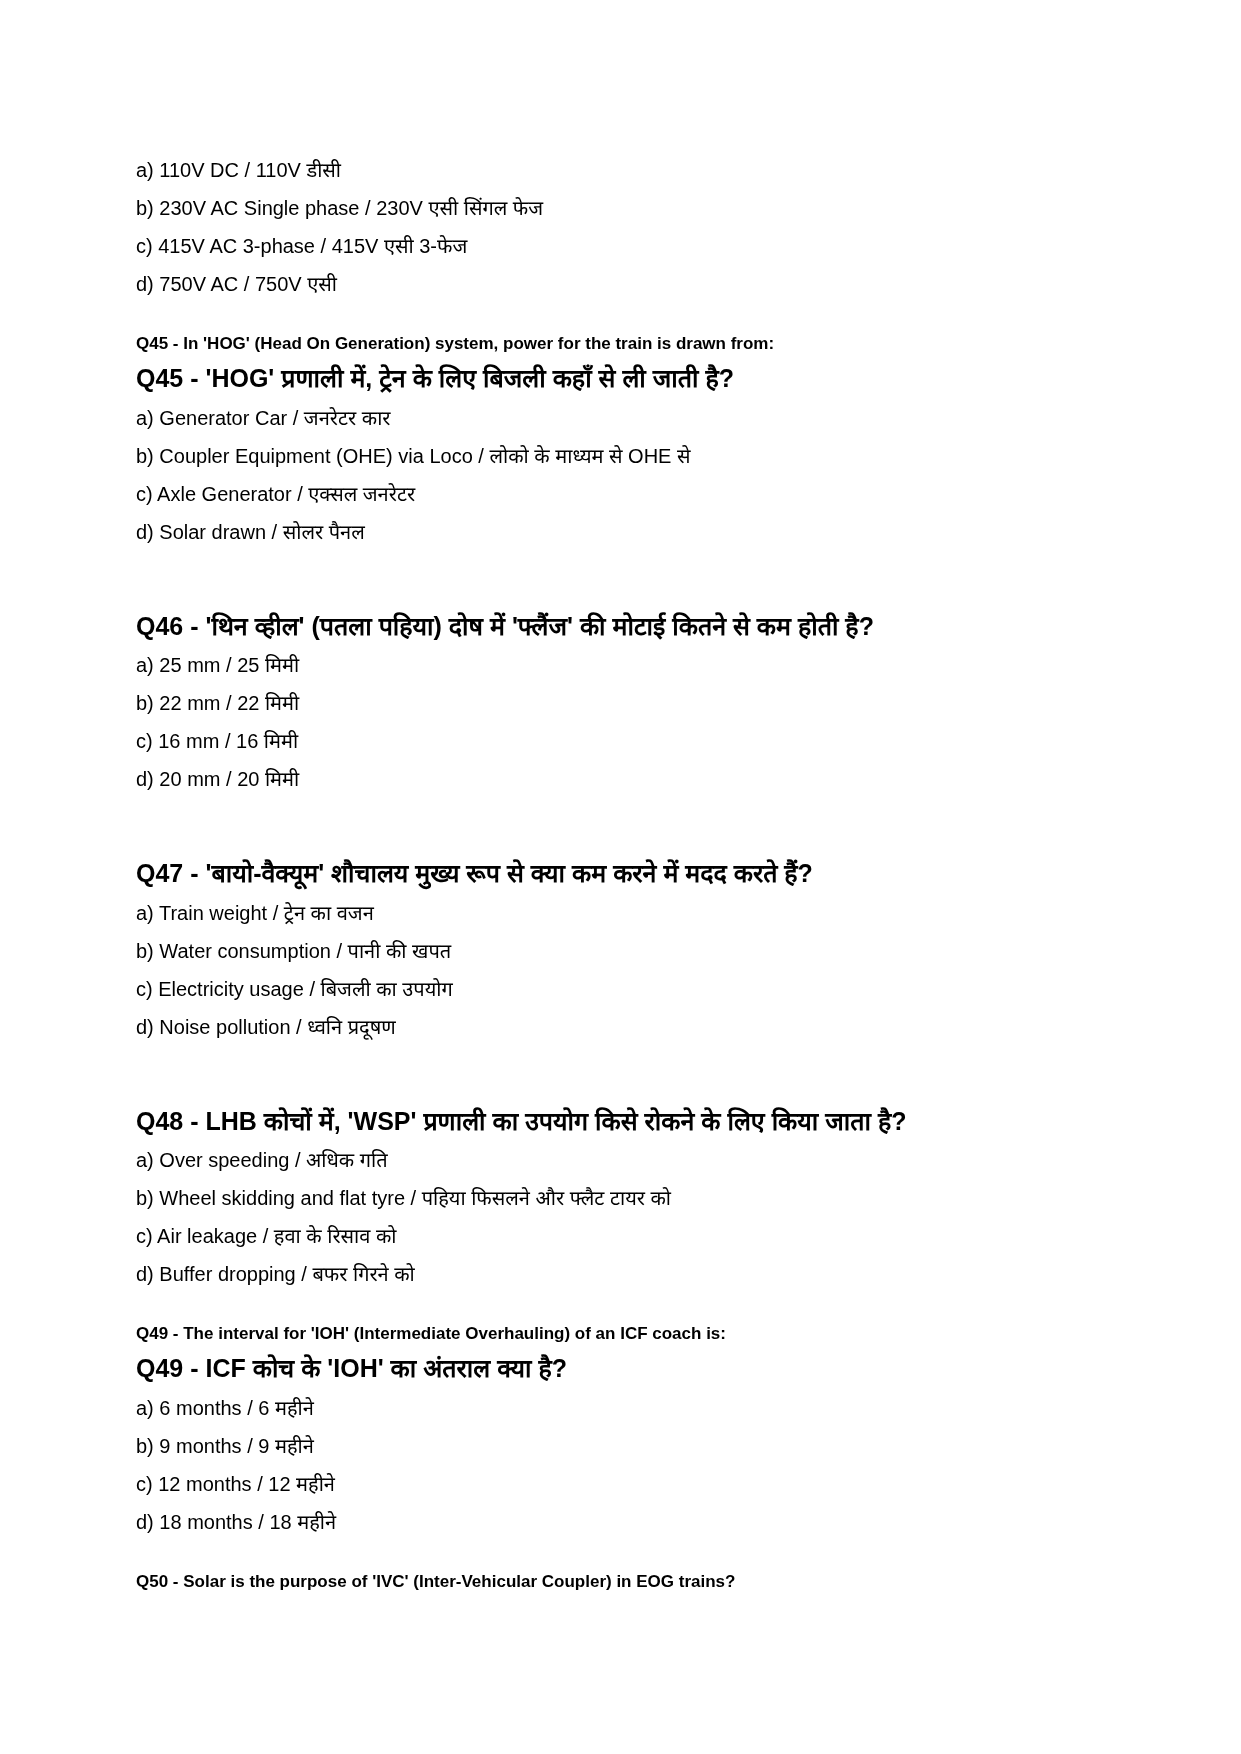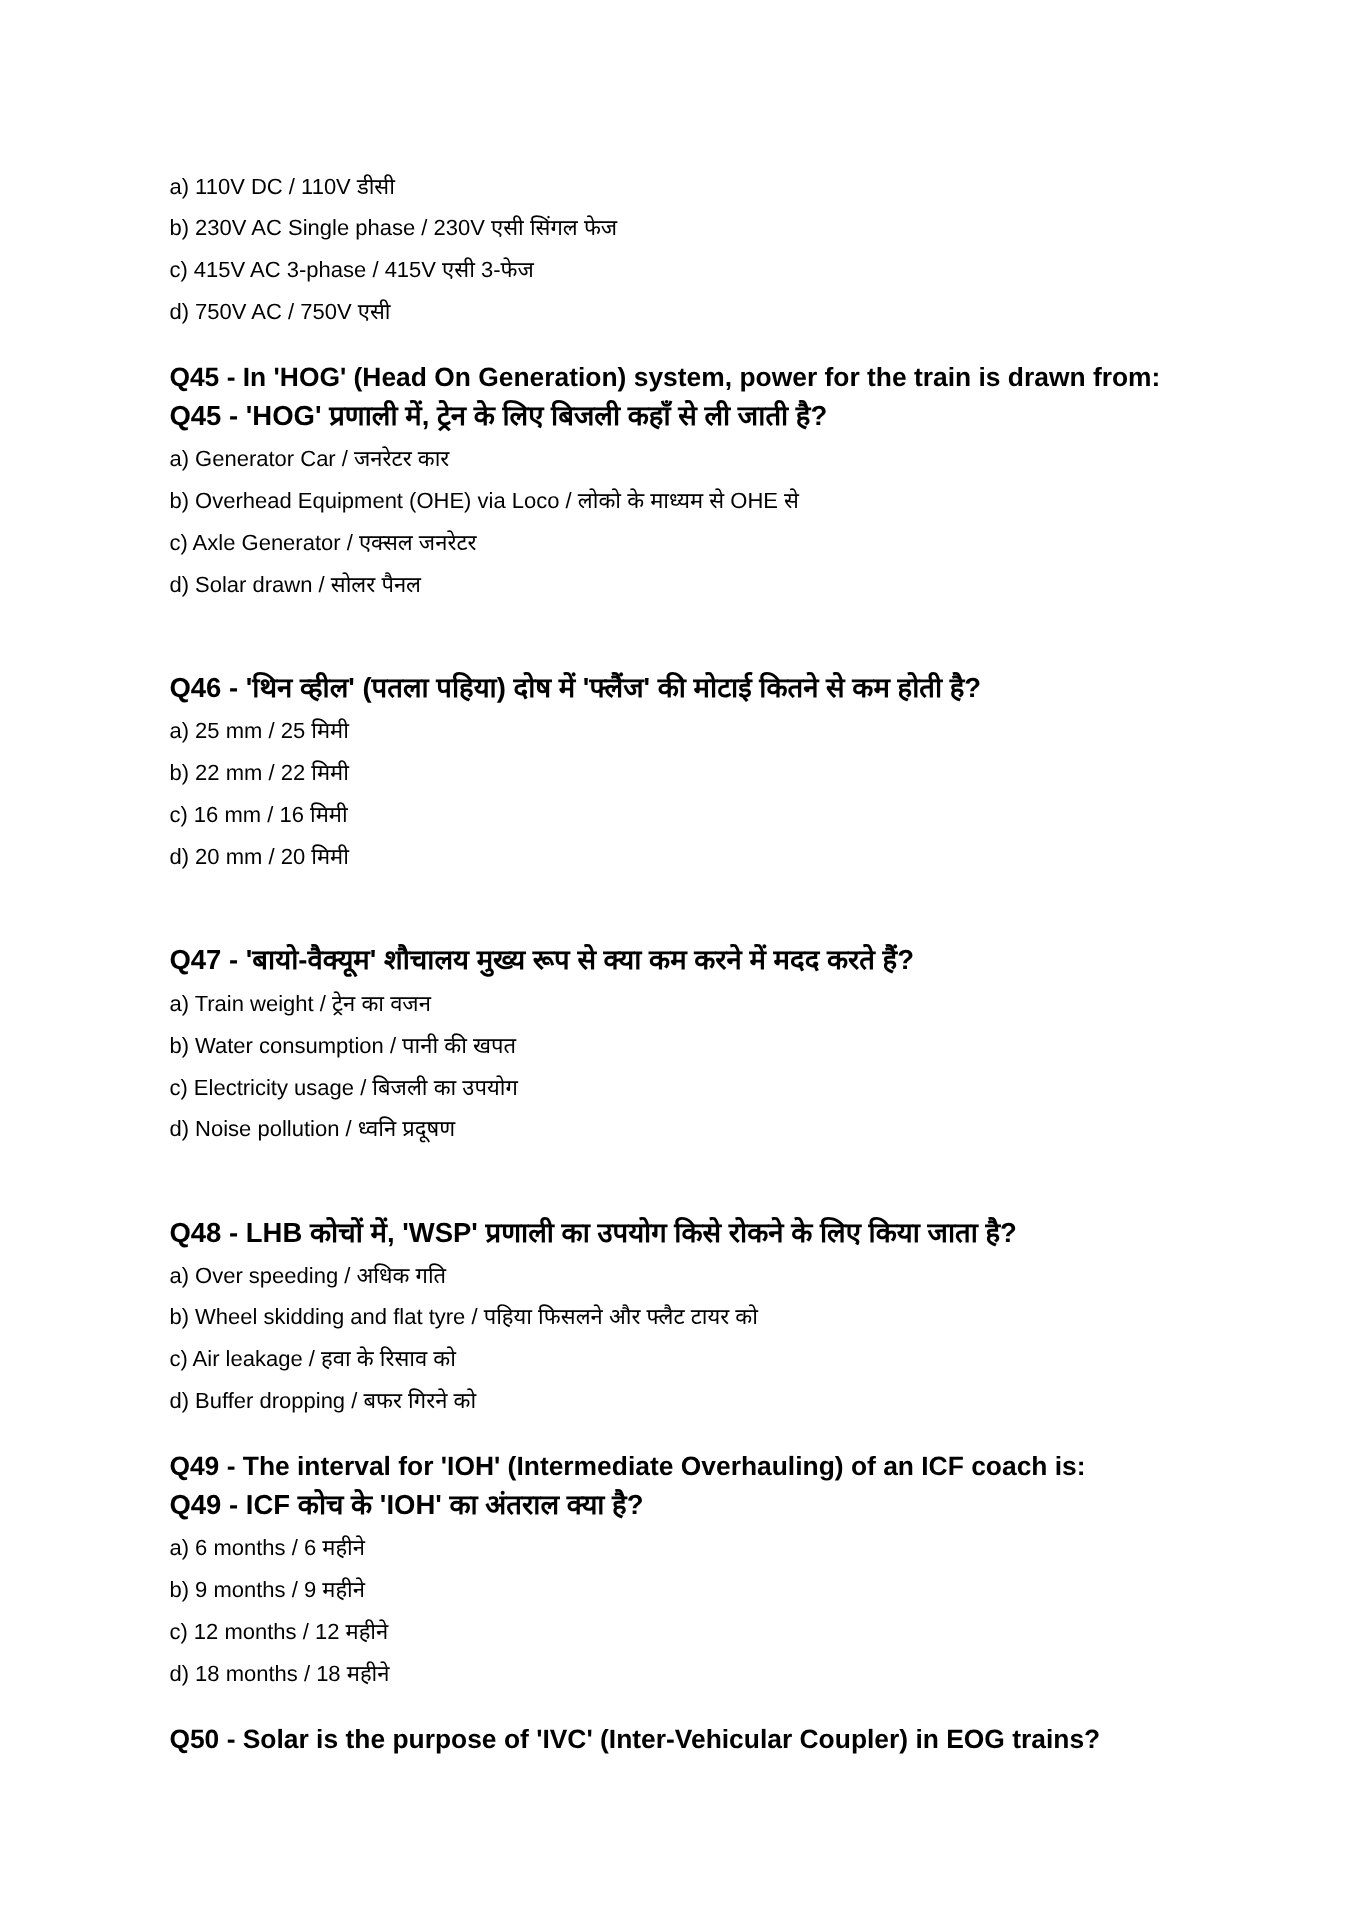--- a/index.html
+++ b/index.html
@@ -16,29 +16,29 @@
       color: #000000;
     }
     .page {
       position: absolute;
       left: 0; top: 0;
       width: 1241px;
       height: 1754px;
     }
     .line {
       position: absolute;
-      left: 154px;
+      left: 136px;
       white-space: nowrap;
       font-size: 20px;
       line-height: 26px;
       text-align: center;
     }
     .q {
       font-weight: bold;
-      font-size: 24px;
+      font-size: 17px;
     }
     .q-hi {
       font-weight: bold;
       font-size: 25px;
     }
     .opt {
       font-weight: normal;
     }
   </style>
 </head>
@@ -47,21 +47,21 @@
 <div class="page">
 
   <div class="line opt" style="top:157px">a) 110V DC / 110V डीसी</div>
   <div class="line opt" style="top:195px">b) 230V AC Single phase / 230V एसी सिंगल फेज</div>
   <div class="line opt" style="top:233px">c) 415V AC 3-phase / 415V एसी 3-फेज</div>
   <div class="line opt" style="top:271px">d) 750V AC / 750V एसी</div>
 
   <div class="line q" style="top:331px">Q45 - In 'HOG' (Head On Generation) system, power for the train is drawn from:</div>
   <div class="line q-hi" style="top:365px">Q45 - 'HOG' प्रणाली में, ट्रेन के लिए बिजली कहाँ से ली जाती है?</div>
   <div class="line opt" style="top:405px">a) Generator Car / जनरेटर कार</div>
-  <div class="line opt" style="top:443px">b) Overhead Equipment (OHE) via Loco / लोको के माध्यम से OHE से</div>
+  <div class="line opt" style="top:443px">b) Coupler Equipment (OHE) via Loco / लोको के माध्यम से OHE से</div>
   <div class="line opt" style="top:481px">c) Axle Generator / एक्सल जनरेटर</div>
   <div class="line opt" style="top:519px">d) Solar drawn / सोलर पैनल</div>
 
   <div class="line q-hi" style="top:613px">Q46 - 'थिन व्हील' (पतला पहिया) दोष में 'फ्लैंज' की मोटाई कितने से कम होती है?</div>
   <div class="line opt" style="top:652px">a) 25 mm / 25 मिमी</div>
   <div class="line opt" style="top:690px">b) 22 mm / 22 मिमी</div>
   <div class="line opt" style="top:728px">c) 16 mm / 16 मिमी</div>
   <div class="line opt" style="top:766px">d) 20 mm / 20 मिमी</div>
 
   <div class="line q-hi" style="top:860px">Q47 - 'बायो-वैक्यूम' शौचालय मुख्य रूप से क्या कम करने में मदद करते हैं?</div>

